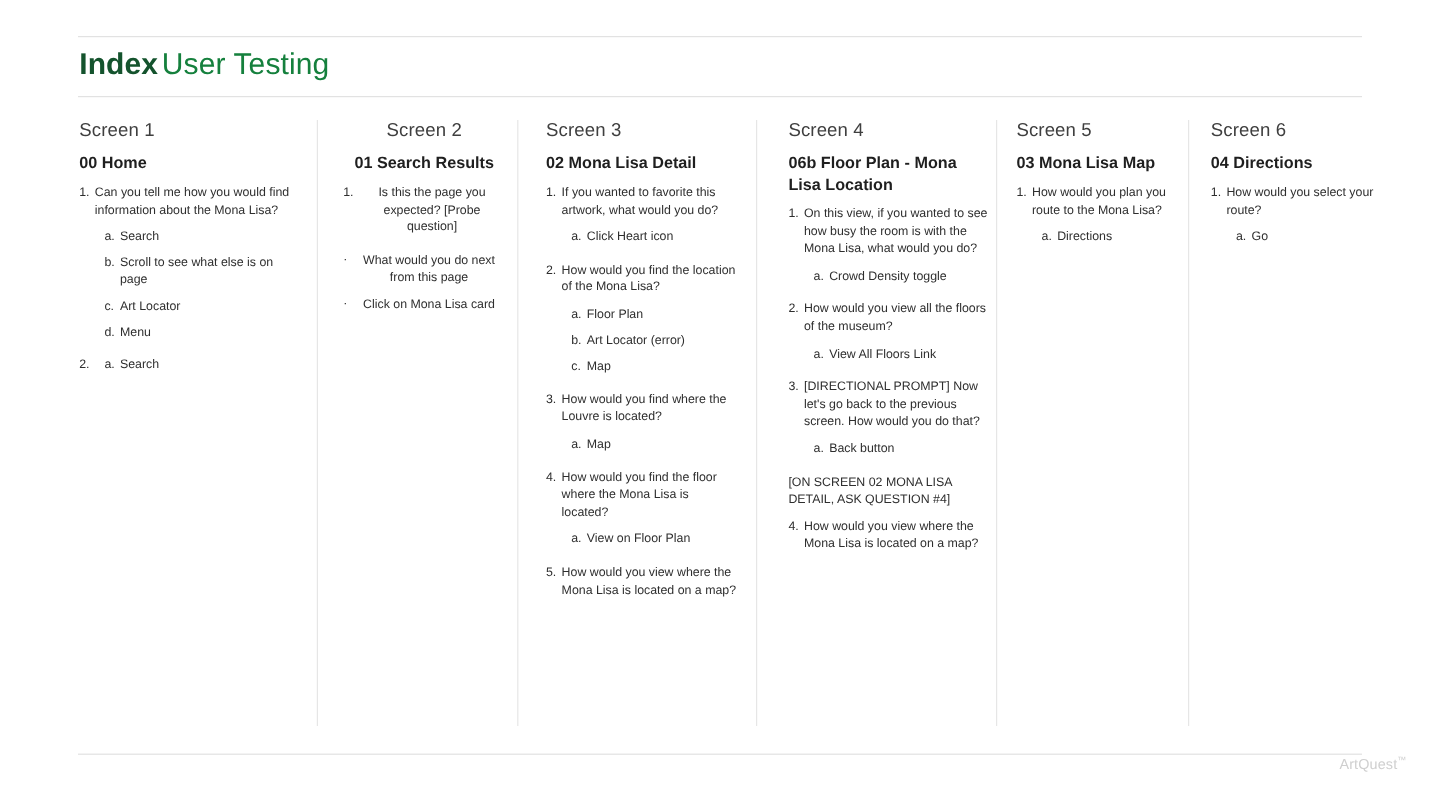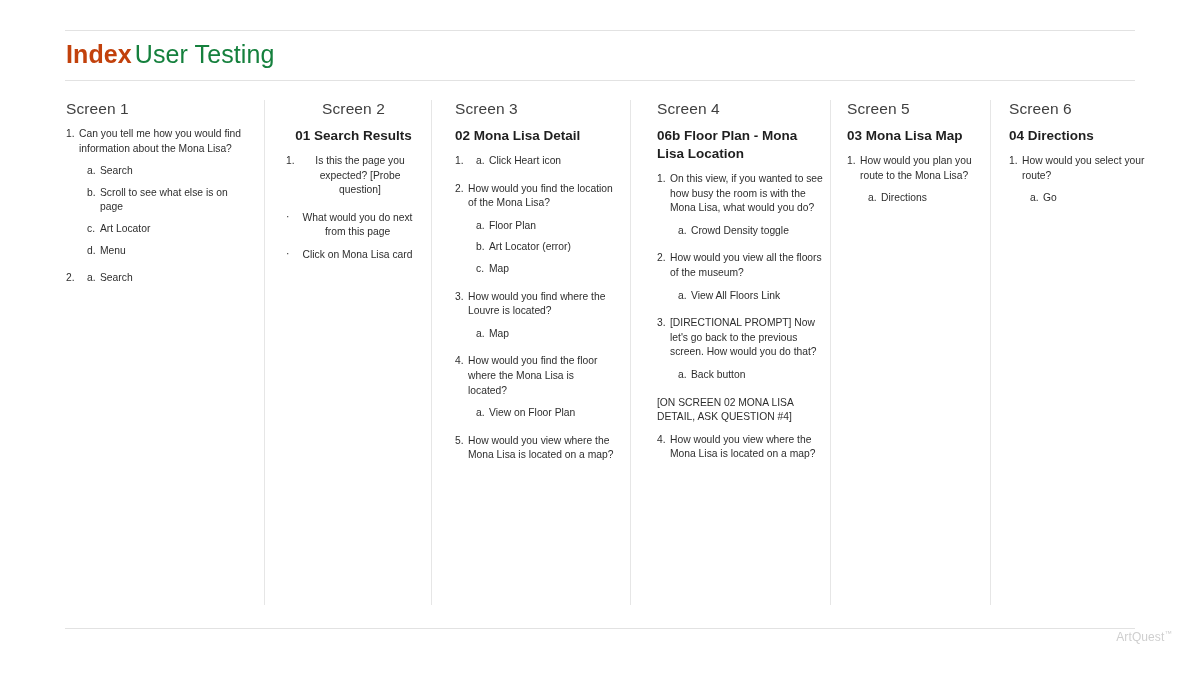--- a/index.html
+++ b/index.html
@@ -35,21 +35,21 @@
   .header-title {
     position: absolute;
     left: 66px;
     top: 40px;
     font-size: 25px;
     letter-spacing: 0.1px;
     white-space: nowrap;
   }
   .header-title .strong {
     font-weight: 700;
-    color: #c2410c;
+    color: #14532d;
   }
   .header-title .light {
     font-weight: 400;
     color: #15803d;
     margin-left: 3px;
   }
 
   
   .columns {
     position: absolute;
@@ -165,20 +165,21 @@
   <div class="rule rule-under"></div>
 
   <div class="columns" id="columns">
       <div class="divider" style="left: 264px;"></div>
       <div class="divider" style="left: 431px;"></div>
       <div class="divider" style="left: 630px;"></div>
       <div class="divider" style="left: 830px;"></div>
       <div class="divider" style="left: 990px;"></div>
       <div class="col" style="left: 66px; width: 185px;">
         <div class="screen-label">Screen 1</div>
+        <div class="screen-title">00 Home</div>
         <div class="qlist">
           <div class="item lvl1"><span class="marker">1.</span><span>Can you tell me how you would find information about the Mona Lisa?</span></div>
           <div class="item sub lvl2"><span class="marker">a.</span><span>Search</span></div>
           <div class="item sub lvl2"><span class="marker">b.</span><span>Scroll to see what else is on page</span></div>
           <div class="item sub lvl2"><span class="marker">c.</span><span>Art Locator</span></div>
           <div class="item sub lvl2"><span class="marker">d.</span><span>Menu</span></div>
           <div class="item lvl1 gap-before"><span class="marker">2.</span></div>
           <div class="item sub lvl2"><span class="marker">a.</span><span>Search</span></div>
         </div>
       </div>
@@ -188,21 +189,21 @@
         <div class="qlist">
           <div class="item lvl1"><span class="marker">1.</span><span>Is this the page you expected? [Probe question]</span></div>
           <div class="item bullet gap-before"><span class="marker">·</span><span>What would you do next from this page</span></div>
           <div class="item bullet"><span class="marker">·</span><span>Click on Mona Lisa card</span></div>
         </div>
       </div>
       <div class="col" style="left: 455px; width: 160px;">
         <div class="screen-label">Screen 3</div>
         <div class="screen-title">02 Mona Lisa Detail</div>
         <div class="qlist">
-          <div class="item lvl1"><span class="marker">1.</span></div>
+          <div class="item lvl1"><span class="marker">1.</span><span>If you wanted to favorite this artwork, what would you do?</span></div>
           <div class="item sub lvl2"><span class="marker">a.</span><span>Click Heart icon</span></div>
           <div class="item lvl1 gap-before"><span class="marker">2.</span><span>How would you find the location of the Mona Lisa?</span></div>
           <div class="item sub lvl2"><span class="marker">a.</span><span>Floor Plan</span></div>
           <div class="item sub lvl2"><span class="marker">b.</span><span>Art Locator (error)</span></div>
           <div class="item sub lvl2"><span class="marker">c.</span><span>Map</span></div>
           <div class="item lvl1 gap-before"><span class="marker">3.</span><span>How would you find where the Louvre is located?</span></div>
           <div class="item sub lvl2"><span class="marker">a.</span><span>Map</span></div>
           <div class="item lvl1 gap-before"><span class="marker">4.</span><span>How would you find the floor where the Mona Lisa is located?</span></div>
           <div class="item sub lvl2"><span class="marker">a.</span><span>View on Floor Plan</span></div>
           <div class="item lvl1 gap-before"><span class="marker">5.</span><span>How would you view where the Mona Lisa is located on a map?</span></div>

